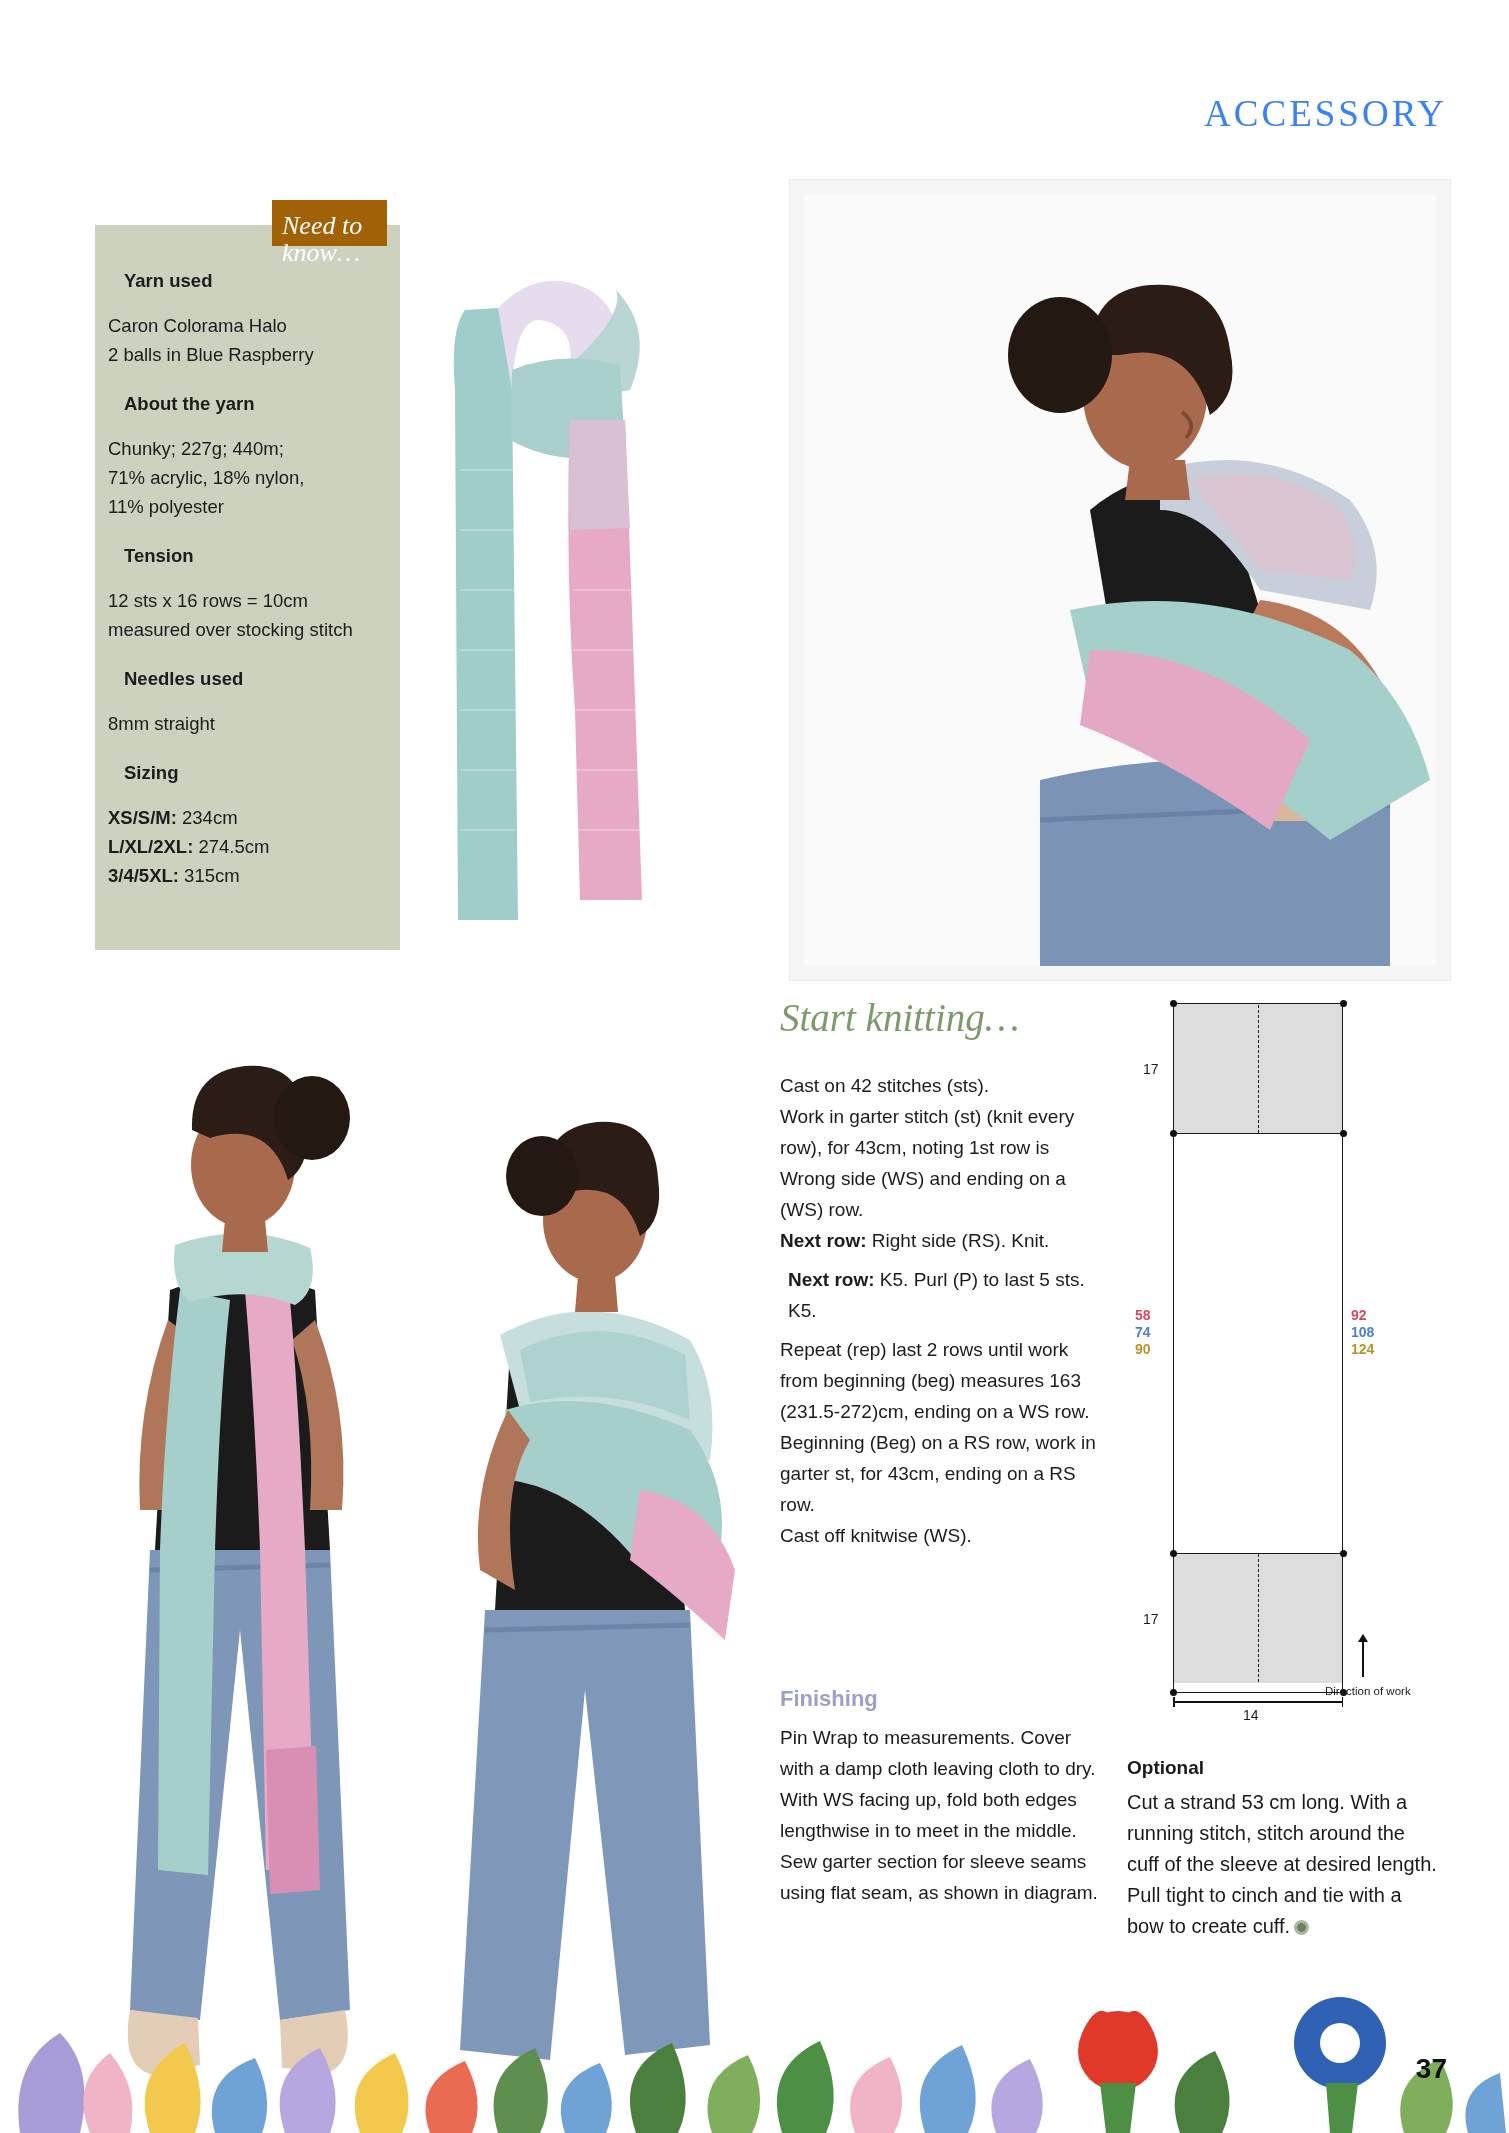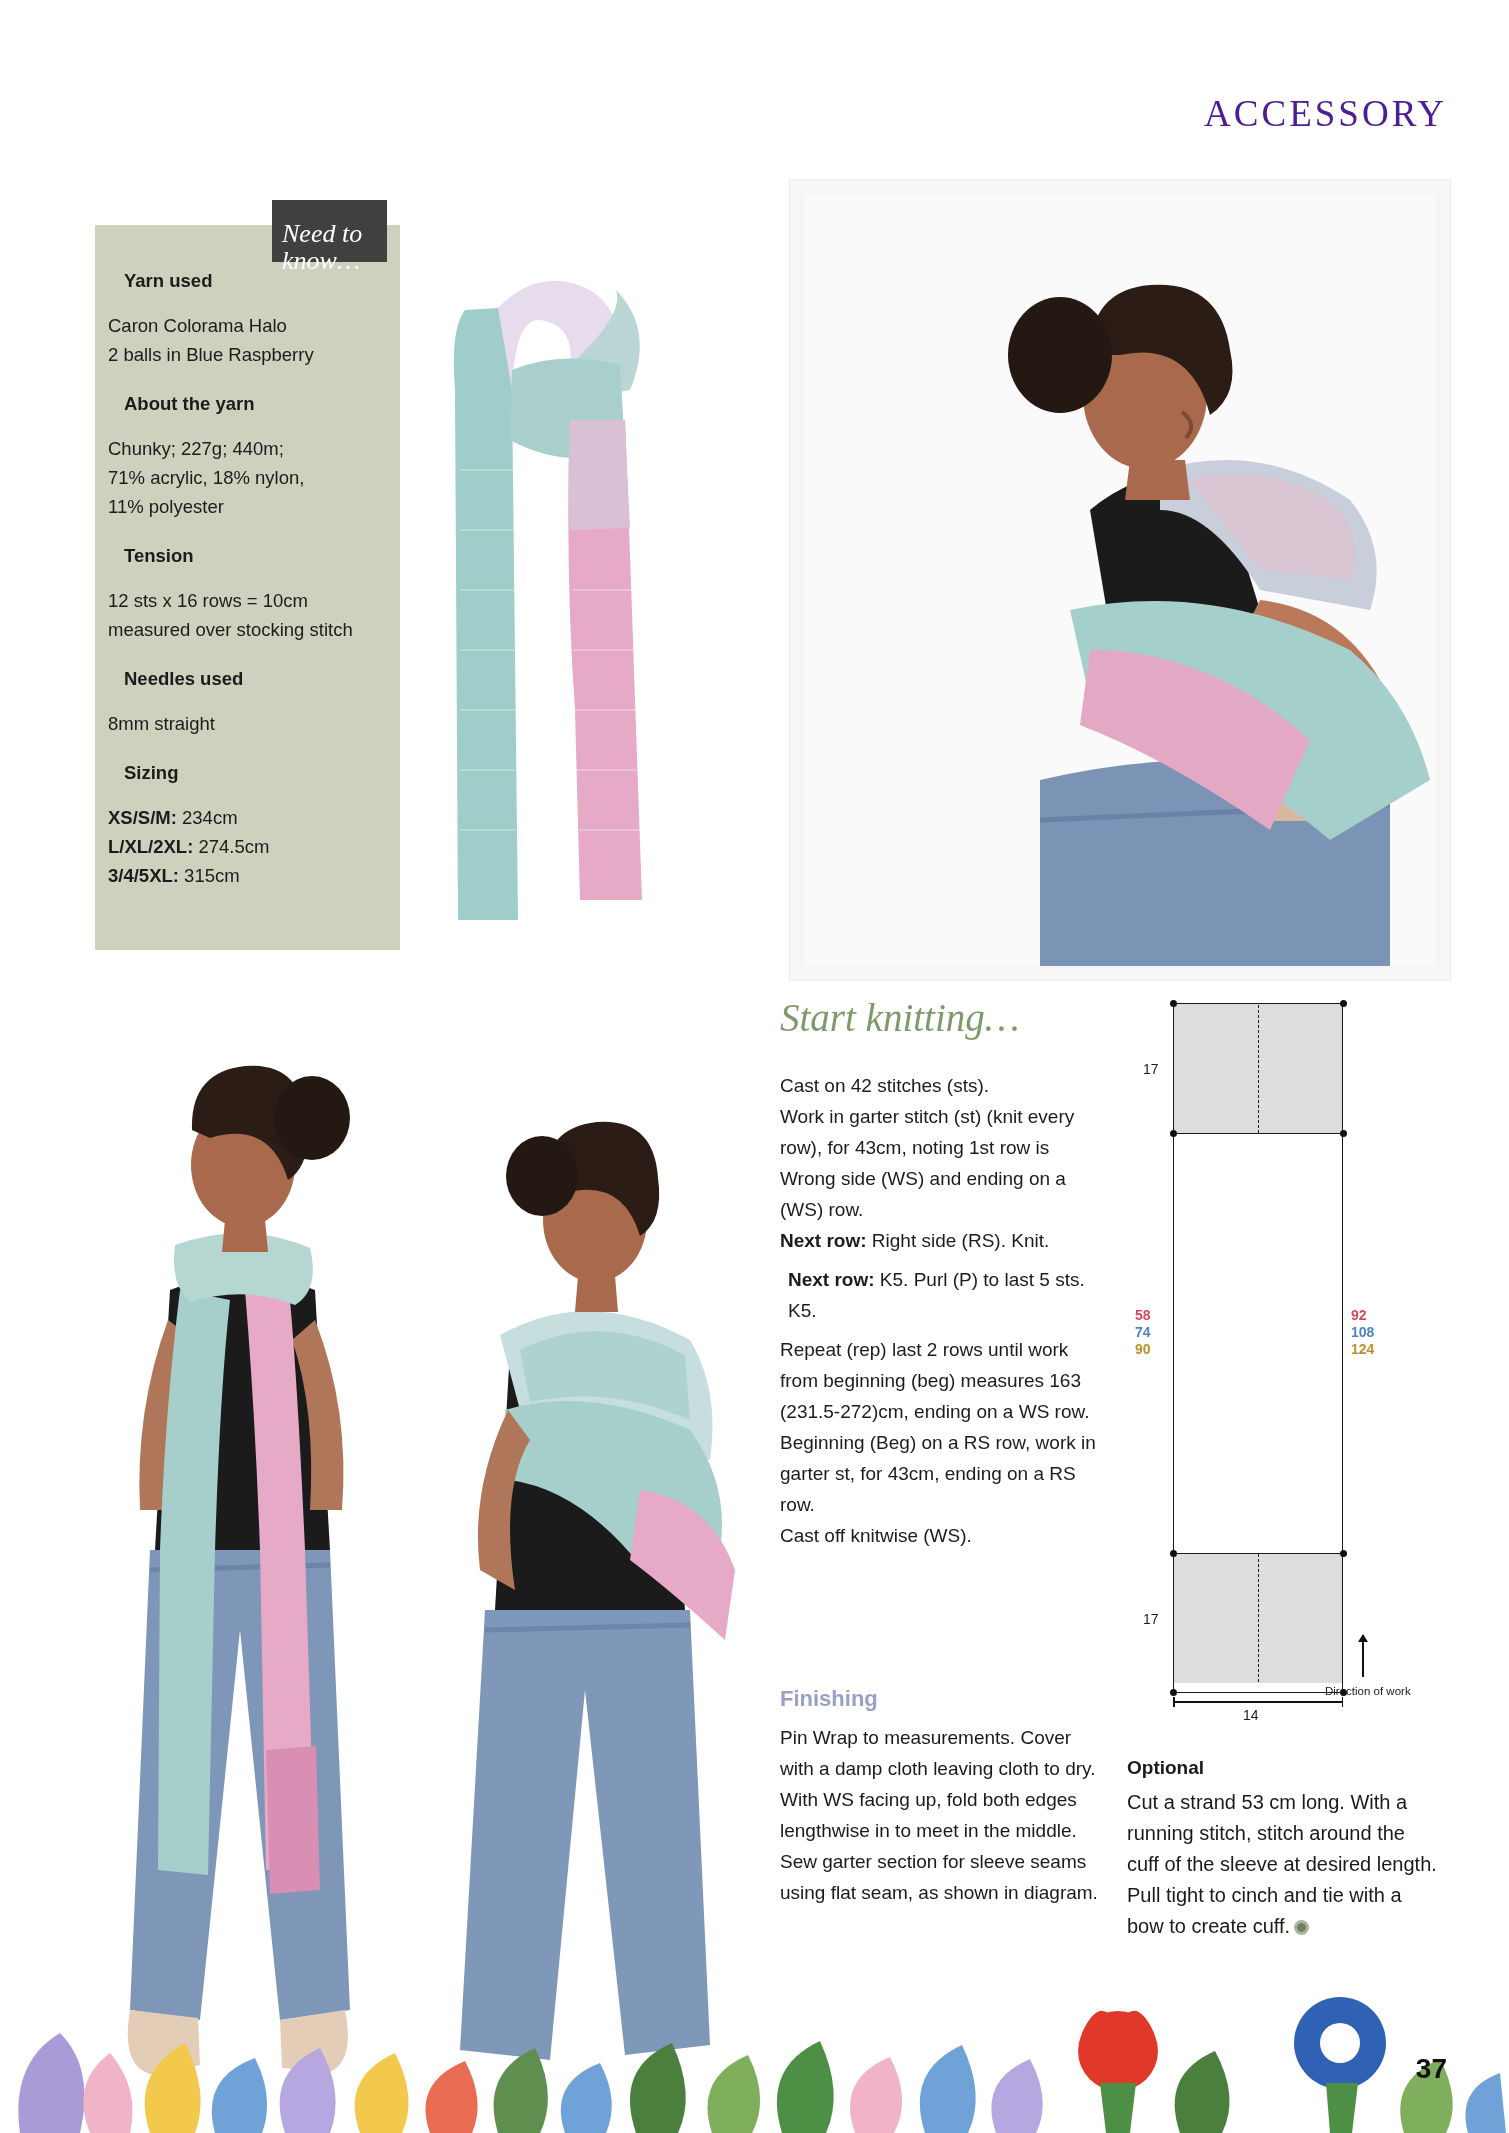--- a/index.html
+++ b/index.html
@@ -11,33 +11,33 @@
     color:#1a1a1a;
     position:relative;
     overflow:hidden;
   }
   .page { position:relative; width:1509px; height:2133px; }
 
   
   .header-title {
     position:absolute; right:62px; top:92px;
     font-family:"Liberation Serif", serif;
-    font-size:37px; letter-spacing:3px; color:#4c1d95;
+    font-size:37px; letter-spacing:3px; color:#3b82f6;
   }
 
   
   .ntk-panel {
     position:absolute; left:95px; top:225px; width:305px; height:725px;
     background:#ccd2bd;
   }
   .ntk-tab {
-    position:absolute; left:272px; top:200px; width:115px; height:62px;
-    background:#404040; color:#fff;
+    position:absolute; left:272px; top:200px; width:115px; height:46px;
+    background:#a16207; color:#fff;
     font-family:"Liberation Serif", serif; font-style:italic;
-    font-size:26px; line-height:27px; padding:20px 6px 0 10px;
+    font-size:26px; line-height:27px; padding:12px 6px 0 10px;
   }
   .ntk-body {
     position:absolute; left:108px; top:250px; width:290px;
     font-size:18.5px; line-height:29px; color:#1c1c1c;
   }
   .ntk-body h4 { margin:16px; font-size:18.5px; font-weight:bold; }
   .ntk-body .grp { margin-bottom:20px; }
   .ntk-body b { font-weight:bold; }
 
   

